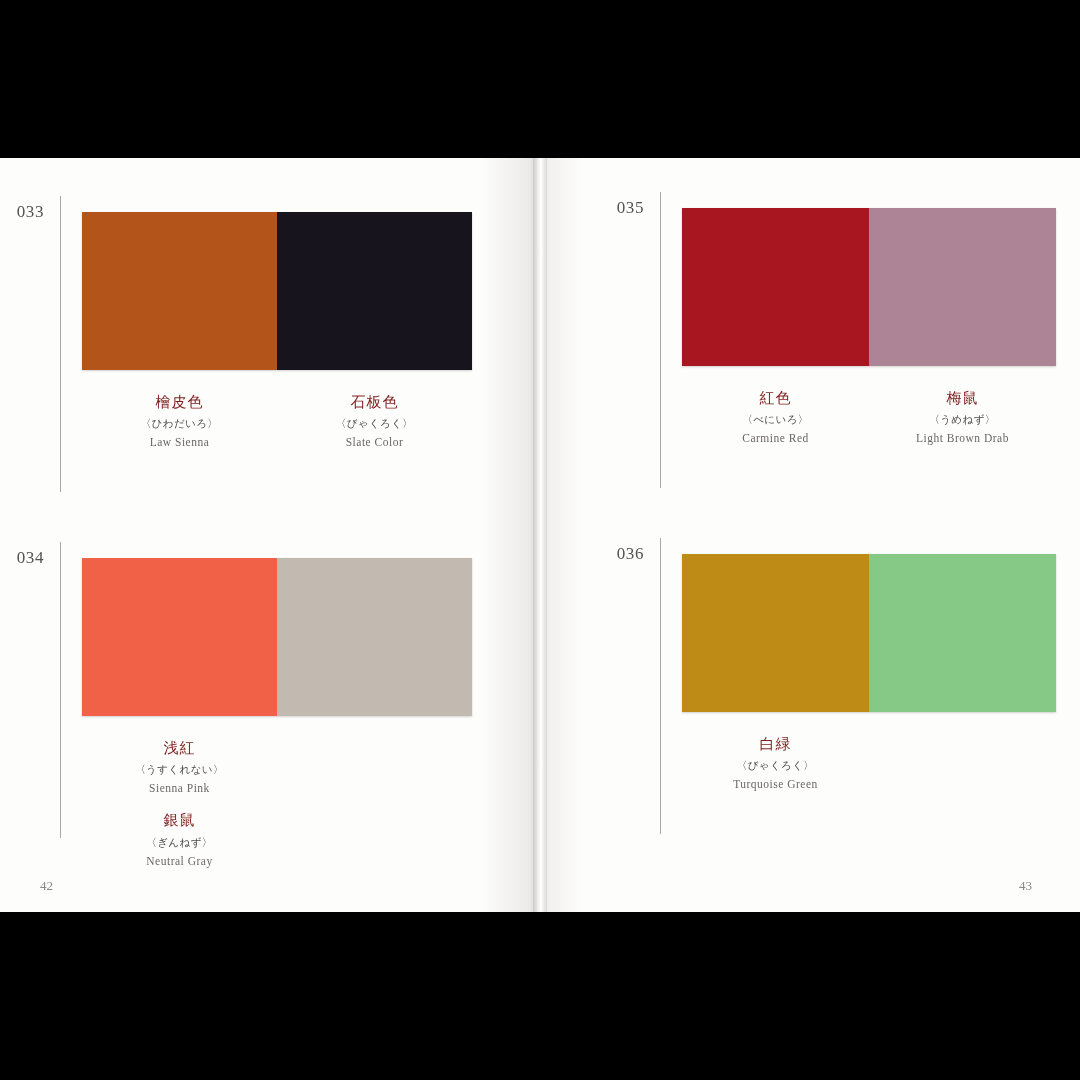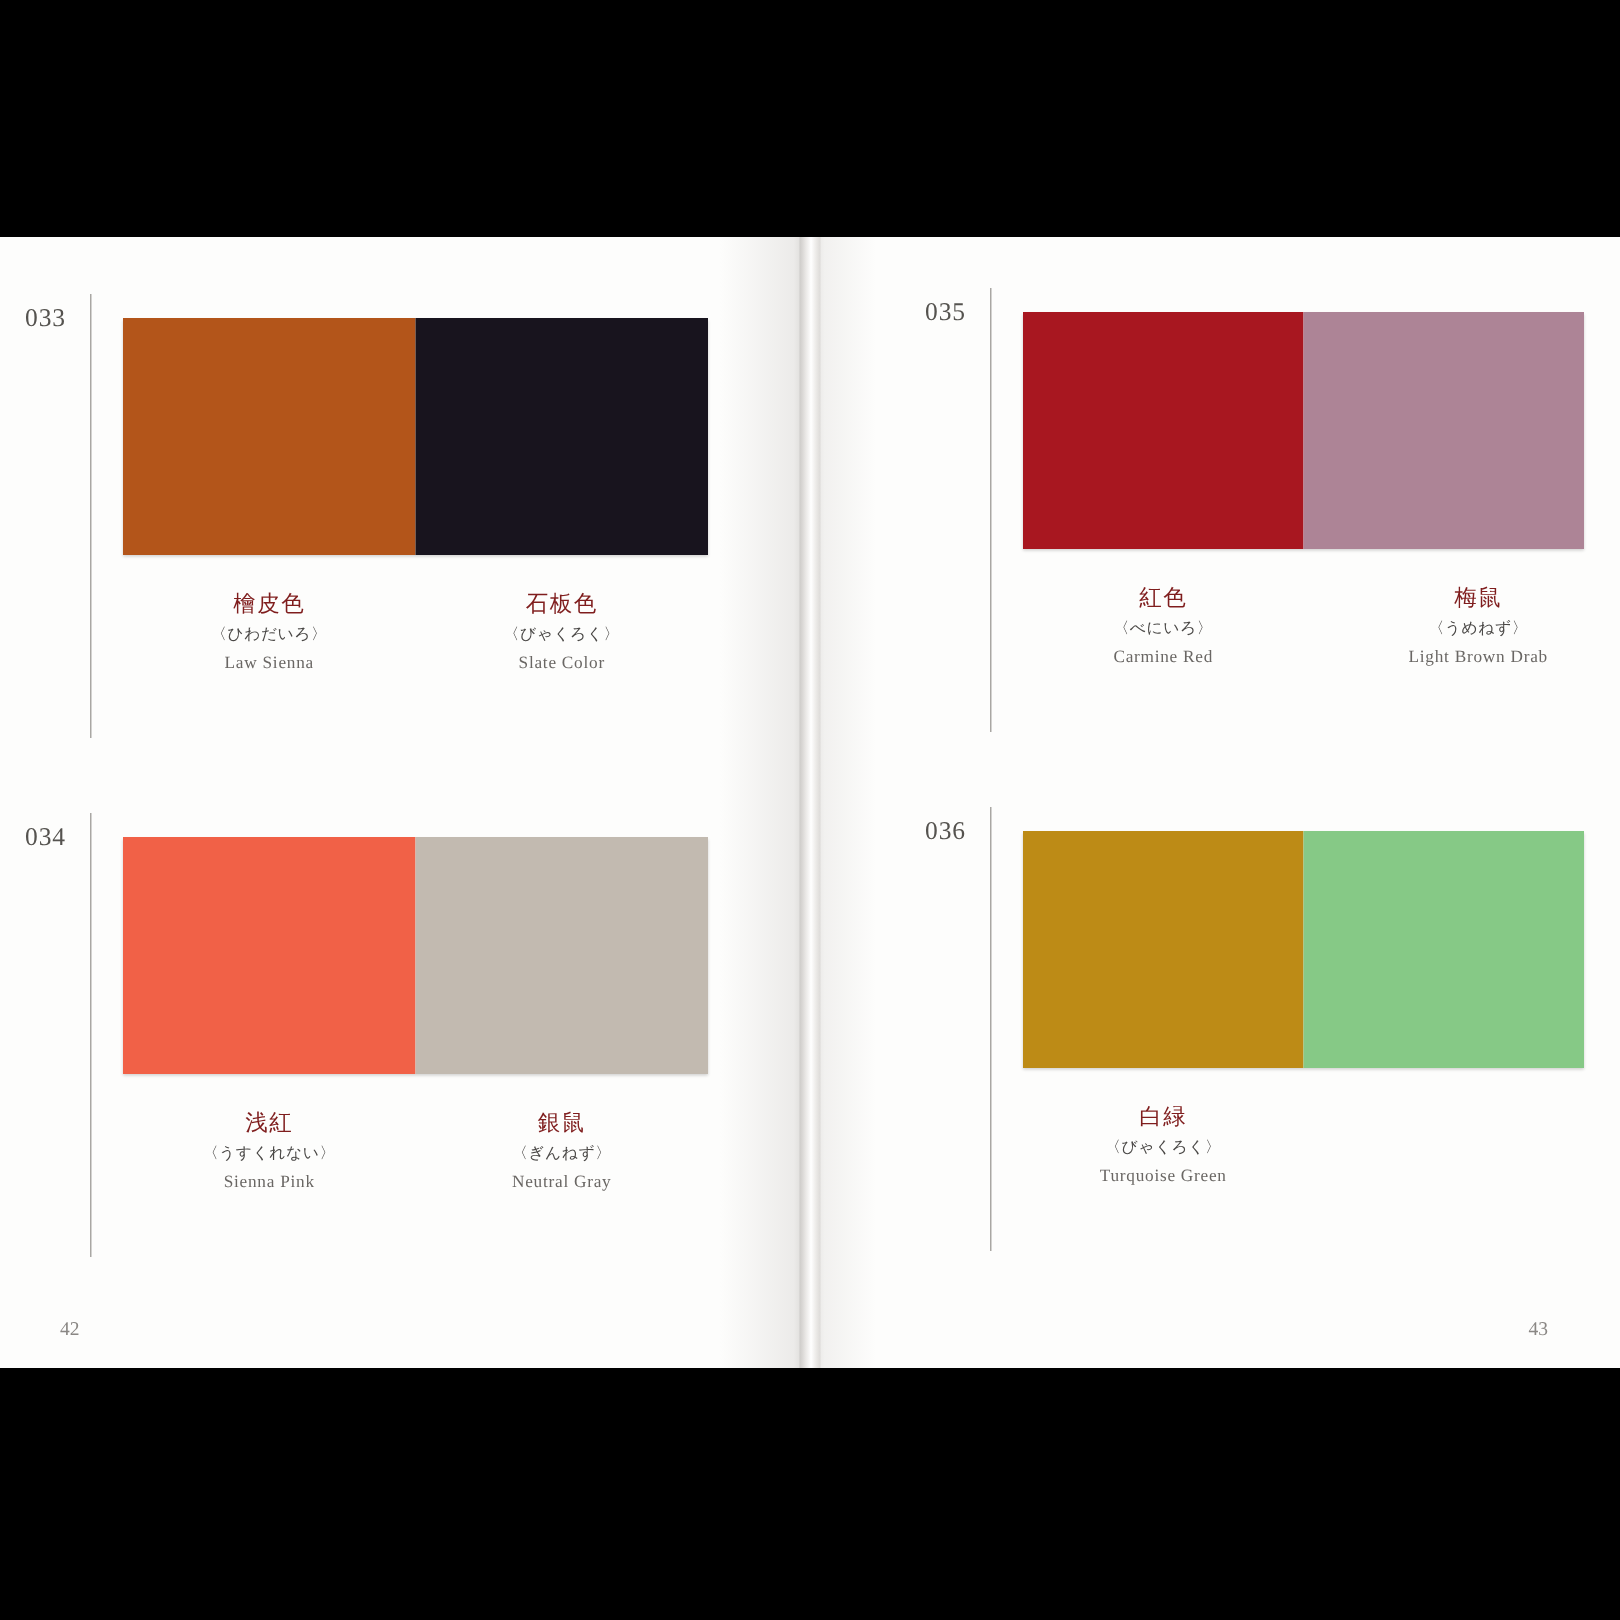--- a/index.html
+++ b/index.html
@@ -198,21 +198,21 @@
 
       <div class="entry" style="left:0px; top:390px; width:540px; height:300px;">
         <div class="entry-num">034</div>
         <div class="entry-rule" style="height:296px;"></div>
 
         <div class="swatch-pair">
           <div class="swatch" style="width:195px; background:#f16147;"></div>
           <div class="swatch" style="width:195px; background:#c2bab0;"></div>
         </div>
 
-        <div class="labels" style="top:176px;">
+        <div class="labels" style="top:176px;flex-direction:column;">
           <div class="label-col" style="width:195px;">
             <div class="name-ja">浅紅</div>
             <div class="name-kana">〈うすくれない〉</div>
             <div class="name-en">Sienna Pink</div>
           </div>
           <div class="label-col" style="width:195px;">
             <div class="name-ja">銀鼠</div>
             <div class="name-kana">〈ぎんねず〉</div>
             <div class="name-en">Neutral Gray</div>
           </div>
@@ -226,21 +226,21 @@
 
       <div class="entry" style="left:60px; top:40px; width:480px; height:300px;">
         <div class="entry-num">035</div>
         <div class="entry-rule" style="height:296px;"></div>
 
         <div class="swatch-pair">
           <div class="swatch" style="width:187px; background:#a81720;"></div>
           <div class="swatch" style="width:187px; background:#ad8496;"></div>
         </div>
 
-        <div class="labels" style="top:176px;gap:23px;">
+        <div class="labels" style="top:176px;">
           <div class="label-col" style="width:187px;">
             <div class="name-ja">紅色</div>
             <div class="name-kana">〈べにいろ〉</div>
             <div class="name-en">Carmine Red</div>
           </div>
           <div class="label-col" style="width:187px;">
             <div class="name-ja">梅鼠</div>
             <div class="name-kana">〈うめねず〉</div>
             <div class="name-en">Light Brown Drab</div>
           </div>

